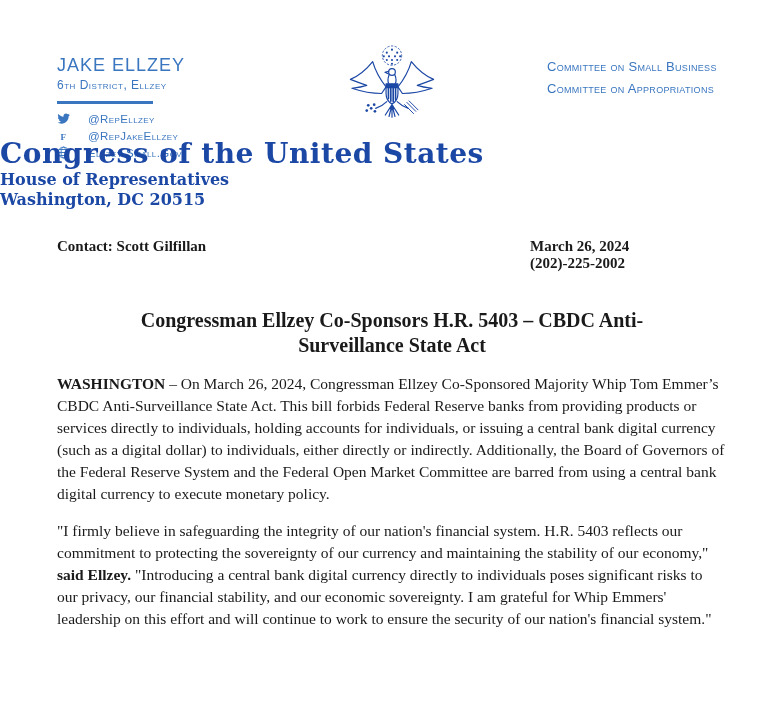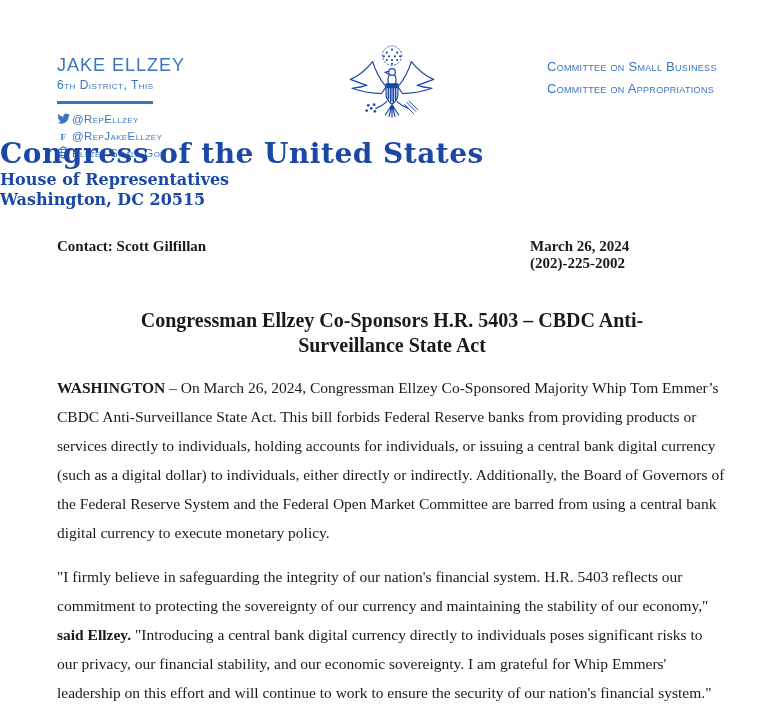--- a/index.html
+++ b/index.html
@@ -39,21 +39,21 @@
   }
   .lh-rule {
     width: 96px;
     height: 3px;
     background: var(--header_blue);
     margin: 9px 0 8px 0;
   }
   .social-row {
     display: flex;
     align-items: center;
-    gap: 2px;
+    gap: 18px;
     margin-top: 4px;
     font-size: 11.5px;
     font-variant: small-caps;
     letter-spacing: 0.4px;
   }
   .social-icon {
     width: 13px;
     height: 13px;
     display: inline-flex;
     align-items: center;
@@ -130,33 +130,33 @@
     max-width: 590px;
     text-align: center;
     font-size: 20px;
     font-weight: bold;
     line-height: 25px;
   }
 
   .body-p {
     margin-top: 15px;
     font-size: 15.5px;
-    line-height: 29px;
+    line-height: 22px;
     text-align: left;
   }
   .body-p b { font-weight: bold; }
 </style>
 </head>
 <body>
 
 <div class="page">
 
   <div class="lh-left">
     <div class="lh-name">JAKE ELLZEY</div>
-    <div class="lh-district">6th District, This</div>
+    <div class="lh-district">6th District, Ellzey</div>
     <div class="lh-rule"></div>
 
     <div class="social-row">
       <span class="social-icon">
         <svg width="13" height="13" viewBox="0 0 24 24" fill="currentColor" aria-hidden="true">
           <path d="M23.6 4.9c-.8.4-1.7.6-2.6.8.9-.6 1.6-1.4 2-2.5-.9.5-1.9.9-2.9 1.1C19.2 3.4 18 2.8 16.6 2.8c-2.6 0-4.7 2.1-4.7 4.7 0 .4 0 .7.1 1.1-3.9-.2-7.4-2.1-9.7-4.9-.4.7-.6 1.5-.6 2.4 0 1.6.8 3.1 2.1 3.9-.8 0-1.5-.2-2.1-.6v.1c0 2.3 1.6 4.2 3.8 4.6-.4.1-.8.2-1.2.2-.3 0-.6 0-.9-.1.6 1.9 2.3 3.2 4.4 3.3-1.6 1.3-3.6 2-5.8 2H1c2.1 1.3 4.5 2.1 7.2 2.1 8.6 0 13.3-7.1 13.3-13.3v-.6c.9-.7 1.7-1.5 2.1-2.8z"></path>
         </svg>
       </span>
       <span>@RepEllzey</span>
     </div>

